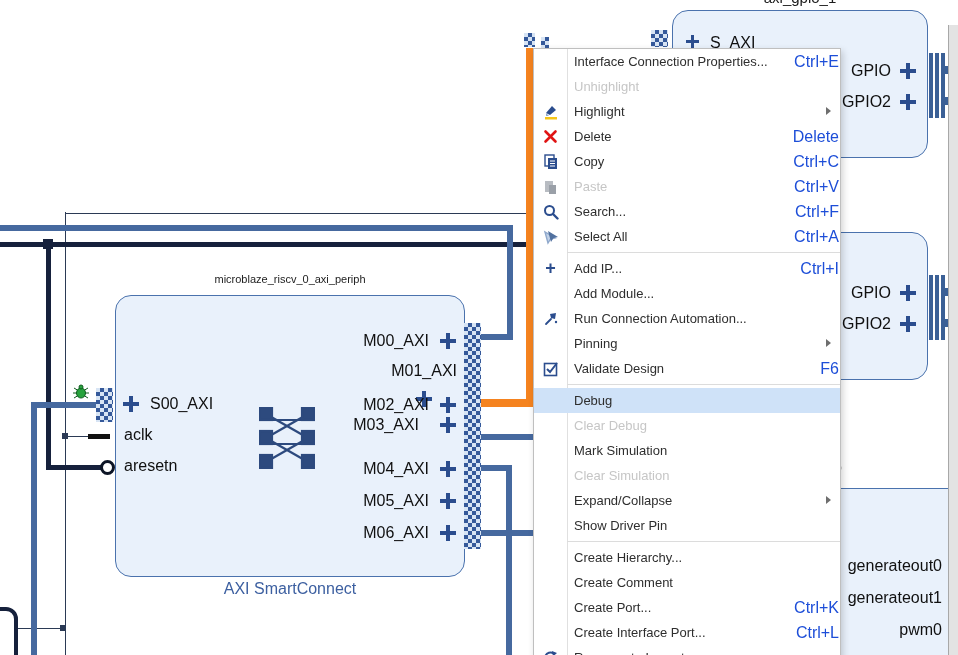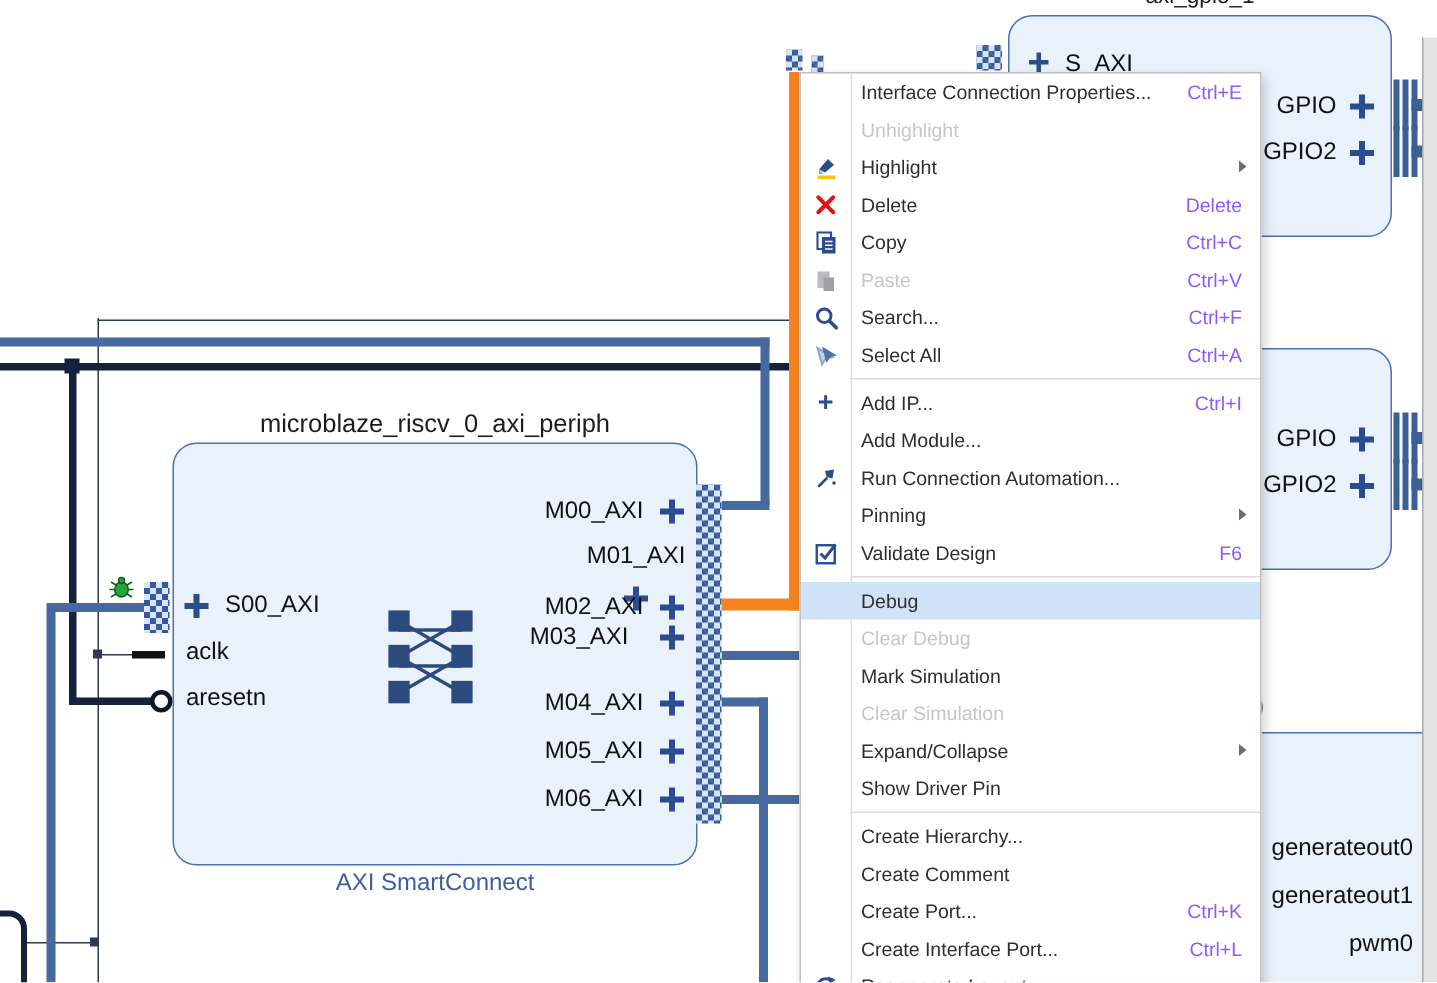--- a/index.html
+++ b/index.html
@@ -8,21 +8,21 @@
   
   .wire{position:absolute;}
   .wire-b{background:#46699f;}
   .wire-d{background:#16213c;}
   .wire-t{background:#2b3a55;}
   .wire-o{background:#f5831f;}
   .junc{position:absolute;background:#16213c;}
   .junc-t{position:absolute;background:#2b3a55;}
   
   .blk{position:absolute;background:#e9f1fb;border:1.5px solid #4a72ad;border-radius:16px;box-sizing:border-box;}
-  .blk-title{position:absolute;font-size:17px;color:#1c1c1c;white-space:nowrap;text-align:center;}
+  .blk-title{position:absolute;font-size:11px;color:#1c1c1c;white-space:nowrap;text-align:center;}
   .blk-sub{position:absolute;font-size:16px;color:#3c5fa0;white-space:nowrap;text-align:center;}
   .portlbl{font-size:16px;color:#101010;white-space:nowrap;}
   .m-row{position:absolute;right:7px;height:22px;display:flex;align-items:center;gap:10px;}
   .l-row{position:absolute;height:22px;display:flex;gap:10px;}
   .g-row{position:absolute;height:22px;display:flex;align-items:center;gap:8px;justify-content:flex-end;}
   .t-row{position:absolute;height:22px;display:flex;align-items:center;justify-content:flex-end;right:6px;}
   
   .plus{width:18px;height:18px;position:relative;flex:0 0 18px;}
   .plus::before{content:"";position:absolute;left:1px;right:1px;top:7px;height:4px;background:#2b4d8e;}
   .plus::after{content:"";position:absolute;top:1px;bottom:1px;left:7px;width:4px;background:#2b4d8e;}
@@ -44,21 +44,21 @@
   
   .edge-strip{position:absolute;background:#e3e3e3;border-left:1px solid #a8a8a8;}
   
   #menu{position:absolute;left:533px;top:48px;width:308px;background:#ffffff;
         border:1px solid #bfbfbf;box-shadow:2px 3px 7px rgba(0,0,0,0.18);box-sizing:border-box;z-index:50;}
   #menu .gutterline{position:absolute;left:33px;top:0;bottom:0;width:1px;background:#e0e0e0;}
   .m-item{position:relative;height:25px;display:flex;align-items:center;}
   .m-item .ic{position:absolute;left:8px;top:4px;width:17px;height:17px;display:flex;
               align-items:center;justify-content:center;}
   .m-item .lbl{margin-left:40px;font-size:13px;color:#2e2e2e;white-space:nowrap;}
-  .m-item .sc{margin-left:auto;margin-right:12px;font-size:13px;color:#8b5cf6;white-space:nowrap;}
+  .m-item .sc{margin-left:auto;margin-right:1px;font-size:16px;color:#1d4ed8;white-space:nowrap;}
   .m-item.dis .lbl{color:#c6c6c6;}
   .m-item.hl{background:#cfe2f8;}
   .m-item .arr{position:absolute;right:9px;top:8px;width:0;height:0;
                border-left:5px solid #6e6e6e;border-top:4px solid transparent;border-bottom:4px solid transparent;}
   .m-sep{height:7px;position:relative;}
   .m-sep::after{content:"";position:absolute;left:33px;right:0;top:3px;height:1px;background:#dcdcdc;}
   .icplus{font-size:18px;font-weight:bold;color:#2b4d8e;line-height:15px;}
   .clip-title{position:absolute;overflow:hidden;text-align:center;}
   .clip-title span{position:relative;font-size:15px;color:#1c1c1c;white-space:nowrap;}
 </style>

